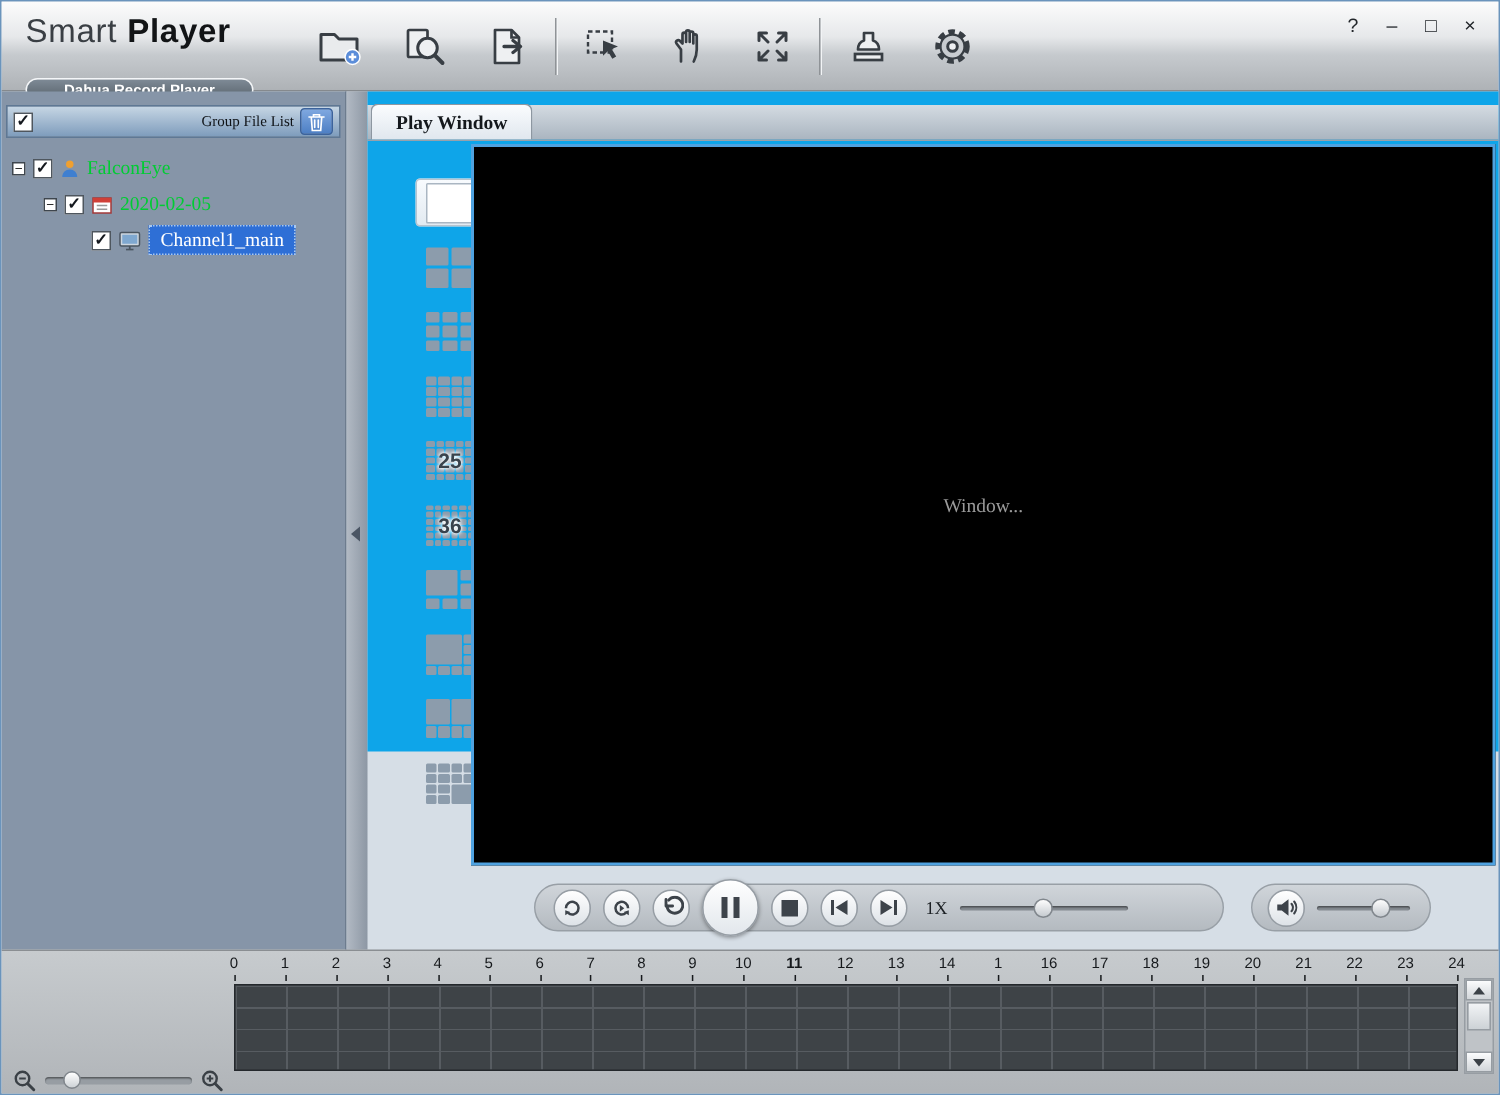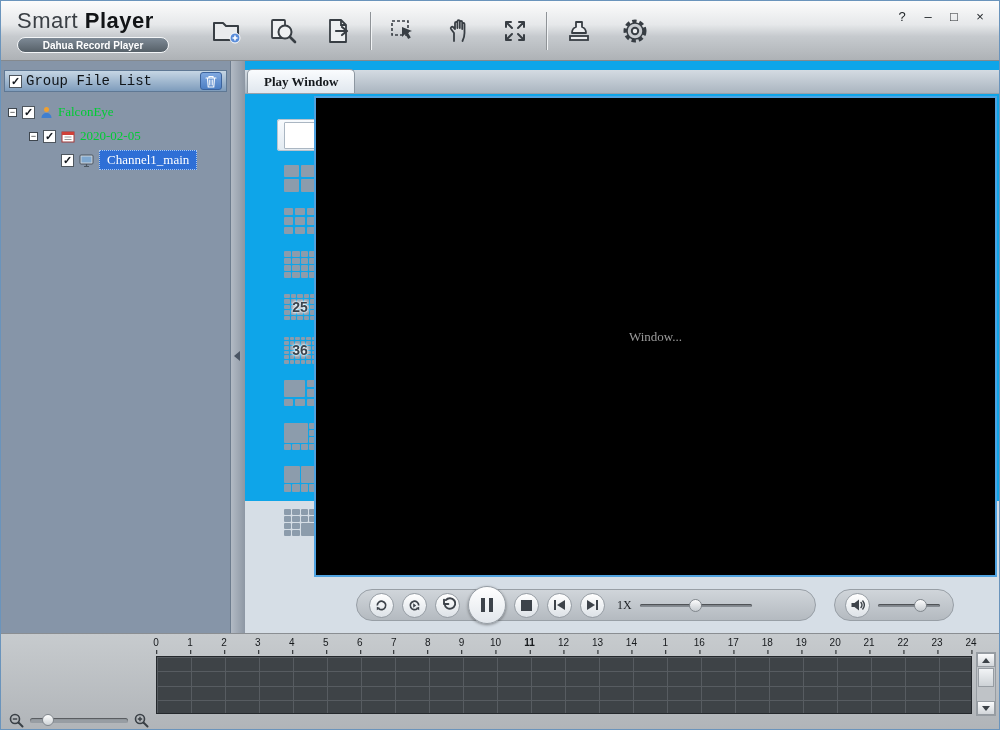--- a/index.html
+++ b/index.html
@@ -7,37 +7,37 @@
   body { font-family:"Liberation Sans",sans-serif; background:#e8e8e8; }
   .window { position:relative; width:1000px; height:730px; border:1px solid #6a94bc; background:#d6dee6; overflow:hidden; }
 
   
   .toolbar { position:absolute; top:0; left:0; right:0; height:60px;
     background:linear-gradient(#fcfcfc 0%, #e6e8ea 40%, #c6cace 60%, #aeb2b6 100%);
     border-bottom:1px solid #85898d; }
   .logo { position:absolute; left:16px; top:7px; }
   .logo-title { font-size:22px; color:#3a3f44; letter-spacing:.5px; white-space:nowrap; }
   .logo-title b { color:#121416; }
-  .logo-badge { margin-top:3px; width:152px; height:16px; border-radius:8px;
+  .logo-badge { margin-top:18px; width:152px; height:16px; border-radius:8px;
     background:linear-gradient(#7e8a96,#566068); border:1px solid #f4f6f8;
     color:#fff; font-size:10px; font-weight:bold; display:flex; align-items:center; justify-content:center; }
   .tools { position:absolute; left:198px; top:8px; height:44px; display:flex; align-items:center; }
   .tool-btn { width:56px; height:42px; display:flex; align-items:center; justify-content:center; border-radius:4px; }
   .tool-sep { width:2px; height:38px; margin:0 3px; border-left:1px solid #8f9397; border-right:1px solid #f2f4f6; }
   .win-controls { position:absolute; right:12px; top:8px; display:flex; gap:12px; font-size:13px; color:#22262a; }
   .win-controls span { width:14px; text-align:center; }
 
   
   .main { position:absolute; top:60px; left:0; width:1000px; height:572px; }
 
   .sidebar { position:absolute; left:0; top:0; width:230px; height:572px;
     background:#8695a8; border-right:1px solid #6d7c8e; padding-top:9px; }
   .sb-header { margin:0 3px; height:22px; background:linear-gradient(#c6d6e4,#7e9cbc);
     border:1px solid #5f7894; display:flex; align-items:center; padding:0 4px; gap:4px; }
-  .sb-title { flex:1; text-align:left; font-family:Liberation Mono, monospace; font-size:14px; color:#101418; }
+  .sb-title { flex:1; text-align:right; font-family:Liberation Serif, serif; font-size:10px; color:#101418; }
   .trash-btn { width:22px; height:18px; background:linear-gradient(#7fa8e0,#4d7fc4);
     border:1px solid #3c639c; border-radius:3px; display:flex; align-items:center; justify-content:center; }
   .checkbox { width:13px; height:13px; min-width:13px; background:#fff; border:1px solid #4e565e;
     display:inline-flex; align-items:center; justify-content:center;
     font-size:11px; font-weight:bold; color:#14181e; line-height:1; }
   .tree { margin-top:8px; font-family:"Liberation Serif",serif; font-size:13px; }
   .tree-row { height:24px; display:flex; align-items:center; gap:5px; }
   .expander { width:9px; height:9px; min-width:9px; background:#fff; border:1px solid #3e464e;
     font-size:9px; line-height:7px; text-align:center; color:#222; font-family:"Liberation Sans",sans-serif; }
   .lbl-green { color:#00cc33; }

